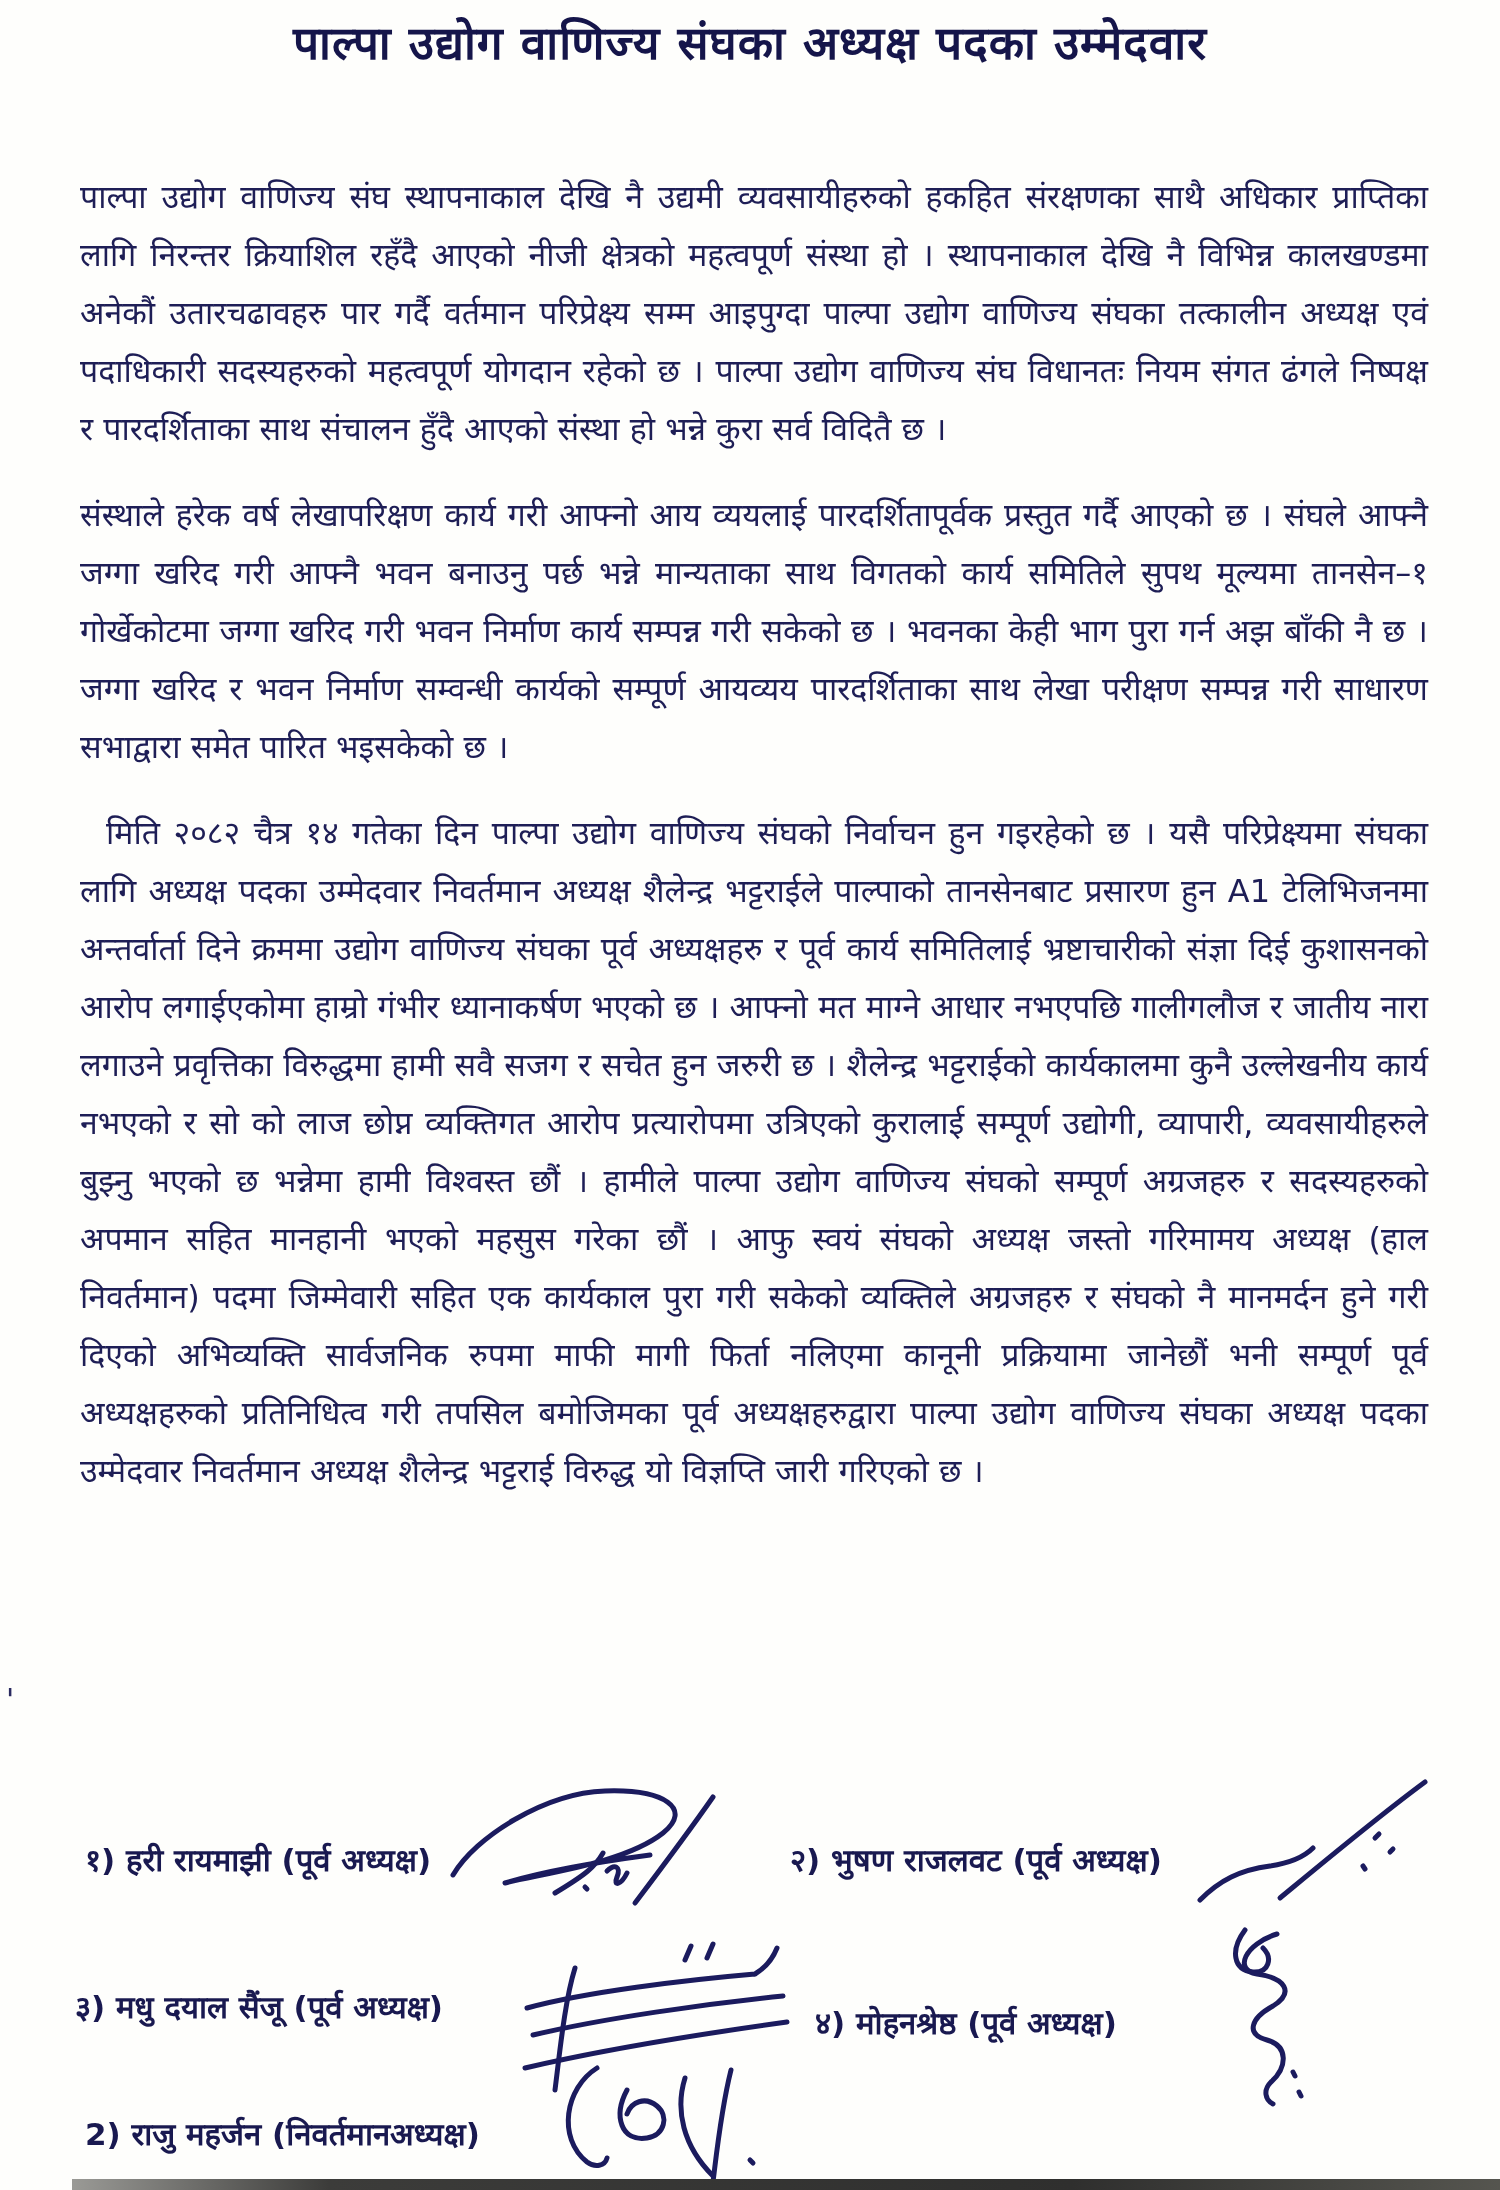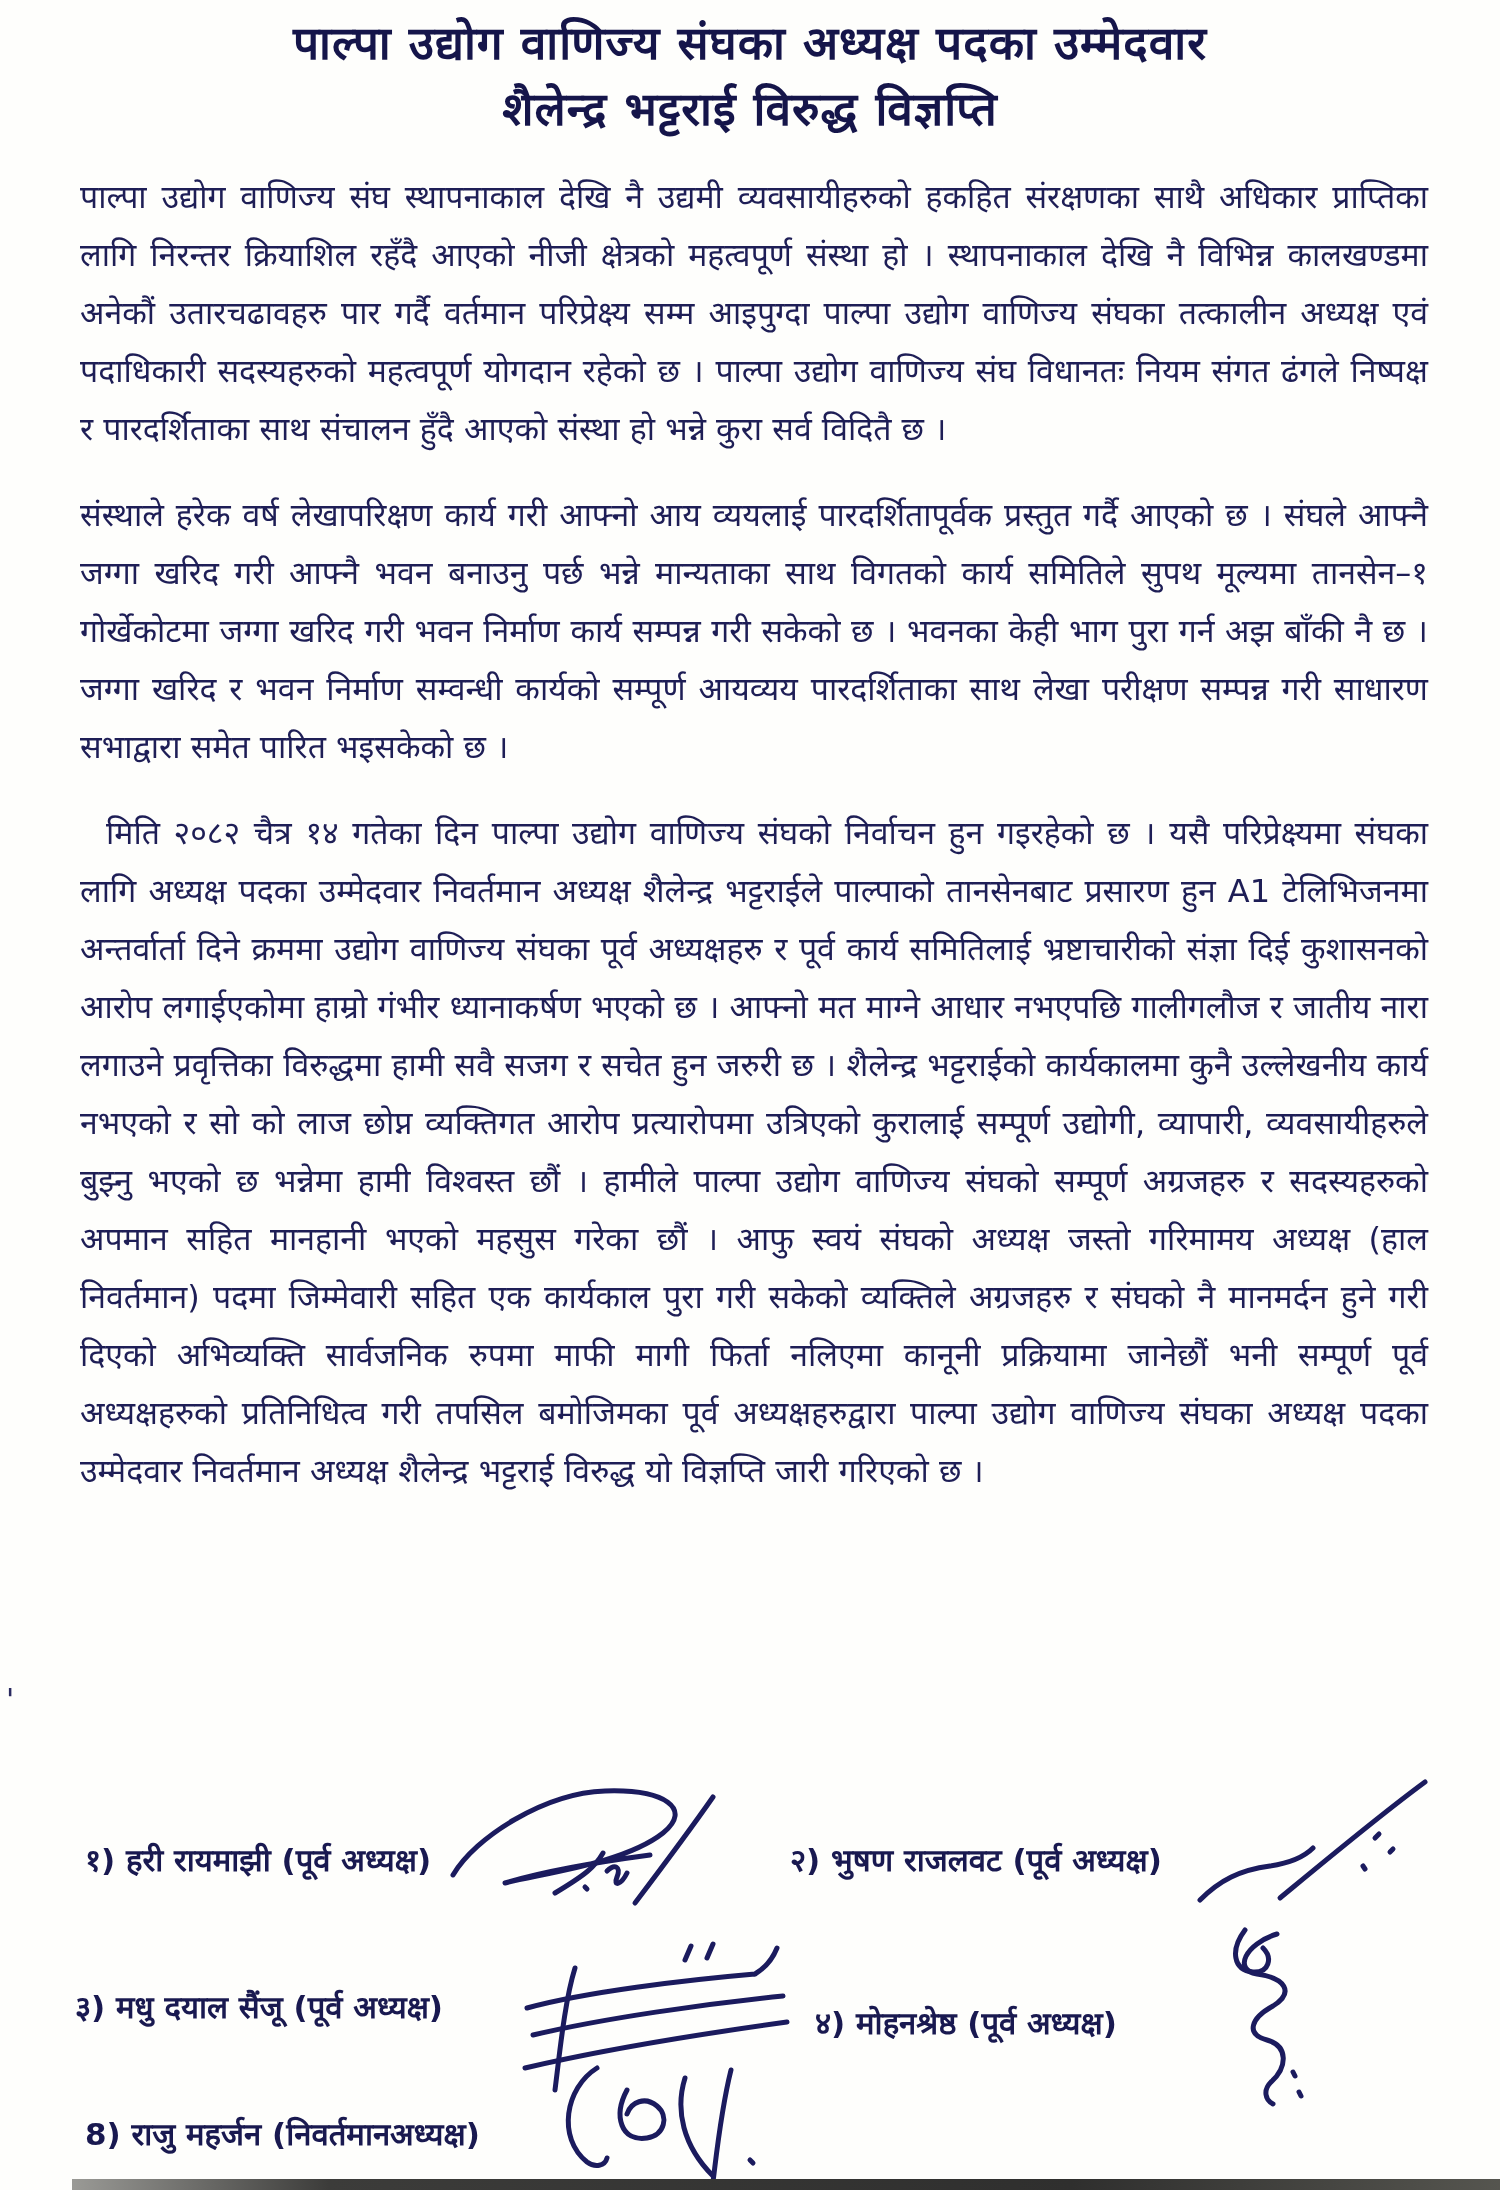--- a/index.html
+++ b/index.html
@@ -68,21 +68,20 @@
     background: linear-gradient(to right, #9a9a96, #3c3c3a 18%, #2f2f2e 70%, #55554f);
   }
 </style>
 </head>
 <body>
 
 <div class="page">
 
   <div class="title">
     <div>पाल्पा उद्योग वाणिज्य संघका अध्यक्ष पदका उम्मेदवार</div>
-    <div>शैलेन्द्र भट्टराई विरुद्ध विज्ञप्ति</div>
   </div>
 
   <div class="body-text">
     <p>पाल्पा उद्योग वाणिज्य संघ स्थापनाकाल देखि नै उद्यमी व्यवसायीहरुको हकहित संरक्षणका साथै अधिकार प्राप्तिका लागि निरन्तर क्रियाशिल रहँदै आएको नीजी क्षेत्रको महत्वपूर्ण संस्था हो । स्थापनाकाल देखि नै विभिन्न कालखण्डमा अनेकौं उतारचढावहरु पार गर्दै वर्तमान परिप्रेक्ष्य सम्म आइपुग्दा पाल्पा उद्योग वाणिज्य संघका तत्कालीन अध्यक्ष एवं पदाधिकारी सदस्यहरुको महत्वपूर्ण योगदान रहेको छ । पाल्पा उद्योग वाणिज्य संघ विधानतः नियम संगत ढंगले निष्पक्ष र पारदर्शिताका साथ संचालन हुँदै आएको संस्था हो भन्ने कुरा सर्व विदितै छ ।</p>
     <p>संस्थाले हरेक वर्ष लेखापरिक्षण कार्य गरी आफ्नो आय व्ययलाई पारदर्शितापूर्वक प्रस्तुत गर्दै आएको छ । संघले आफ्नै जग्गा खरिद गरी आफ्नै भवन बनाउनु पर्छ भन्ने मान्यताका साथ विगतको कार्य समितिले सुपथ मूल्यमा तानसेन–१ गोर्खेकोटमा जग्गा खरिद गरी भवन निर्माण कार्य सम्पन्न गरी सकेको छ । भवनका केही भाग पुरा गर्न अझ बाँकी नै छ । जग्गा खरिद र भवन निर्माण सम्वन्धी कार्यको सम्पूर्ण आयव्यय पारदर्शिताका साथ लेखा परीक्षण सम्पन्न गरी साधारण सभाद्वारा समेत पारित भइसकेको छ ।</p>
     <p class="indent">मिति २०८२ चैत्र १४ गतेका दिन पाल्पा उद्योग वाणिज्य संघको निर्वाचन हुन गइरहेको छ । यसै परिप्रेक्ष्यमा संघका लागि अध्यक्ष पदका उम्मेदवार निवर्तमान अध्यक्ष शैलेन्द्र भट्टराईले पाल्पाको तानसेनबाट प्रसारण हुन A1 टेलिभिजनमा अन्तर्वार्ता दिने क्रममा उद्योग वाणिज्य संघका पूर्व अध्यक्षहरु र पूर्व कार्य समितिलाई भ्रष्टाचारीको संज्ञा दिई कुशासनको आरोप लगाईएकोमा हाम्रो गंभीर ध्यानाकर्षण भएको छ । आफ्नो मत माग्ने आधार नभएपछि गालीगलौज र जातीय नारा लगाउने प्रवृत्तिका विरुद्धमा हामी सवै सजग र सचेत हुन जरुरी छ । शैलेन्द्र भट्टराईको कार्यकालमा कुनै उल्लेखनीय कार्य नभएको र सो को लाज छोप्न व्यक्तिगत आरोप प्रत्यारोपमा उत्रिएको कुरालाई सम्पूर्ण उद्योगी, व्यापारी, व्यवसायीहरुले बुझ्नु भएको छ भन्नेमा हामी विश्वस्त छौं । हामीले पाल्पा उद्योग वाणिज्य संघको सम्पूर्ण अग्रजहरु र सदस्यहरुको अपमान सहित मानहानी भएको महसुस गरेका छौं । आफु स्वयं संघको अध्यक्ष जस्तो गरिमामय अध्यक्ष (हाल निवर्तमान) पदमा जिम्मेवारी सहित एक कार्यकाल पुरा गरी सकेको व्यक्तिले अग्रजहरु र संघको नै मानमर्दन हुने गरी दिएको अभिव्यक्ति सार्वजनिक रुपमा माफी मागी फिर्ता नलिएमा कानूनी प्रक्रियामा जानेछौं भनी सम्पूर्ण पूर्व अध्यक्षहरुको प्रतिनिधित्व गरी तपसिल बमोजिमका पूर्व अध्यक्षहरुद्वारा पाल्पा उद्योग वाणिज्य संघका अध्यक्ष पदका उम्मेदवार निवर्तमान अध्यक्ष शैलेन्द्र भट्टराई विरुद्ध यो विज्ञप्ति जारी गरिएको छ ।</p>
   </div>
 
   <span class="stray-mark">'</span>
 
@@ -110,21 +109,21 @@
     <path d="M10,128 C95,108 200,92 272,82"></path>
     <path d="M170,20 l6,-14 M192,18 l6,-14"></path>
   </svg>
 
   <span class="sig-label" style="left:815px; top:1985px;margin-top:16px;">४) मोहनश्रेष्ठ (पूर्व अध्यक्ष)</span>
   <svg class="sig-svg" style="left:1215px; top:1922px;" width="110" height="190" viewBox="0 0 110 190">
     <path d="M62,12 C30,22 18,48 42,52 C70,56 80,70 58,84 C36,96 30,112 52,118 C74,124 72,146 56,160 C48,168 50,178 58,182"></path>
     <path d="M78,150 l2,4 M84,170 l2,4"></path>
   </svg>
 
-  <span class="sig-label" style="left:85px; top:2112px;">8) राजु महर्जन (निवर्तमानअध्यक्ष)</span>
+  <span class="sig-label" style="left:85px; top:2112px;">2) राजु महर्जन (निवर्तमानअध्यक्ष)</span>
   <svg class="sig-svg" style="left:535px; top:2050px;" width="260" height="140" viewBox="0 0 260 140">
     <path d="M62,18 C30,38 22,88 52,112 C60,118 70,116 72,108"></path>
     <path d="M92,40 C78,66 86,92 112,88 C130,85 134,66 122,56 C110,46 96,52 92,64"></path>
     <path d="M150,28 C140,60 148,96 178,126 M196,20 C186,60 182,100 178,132 C176,142 168,144 162,136"></path>
     <path d="M215,110 l3,3"></path>
   </svg>
 
   <div class="scan-edge"></div>
 
 </div>

